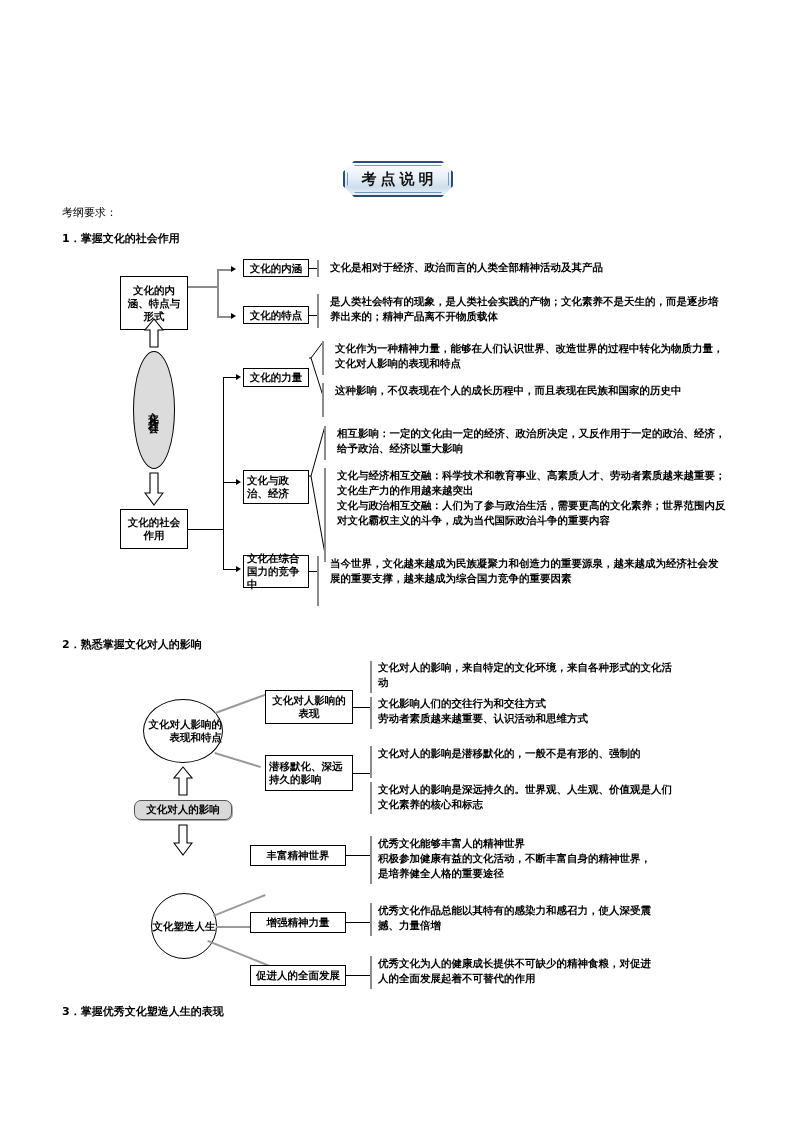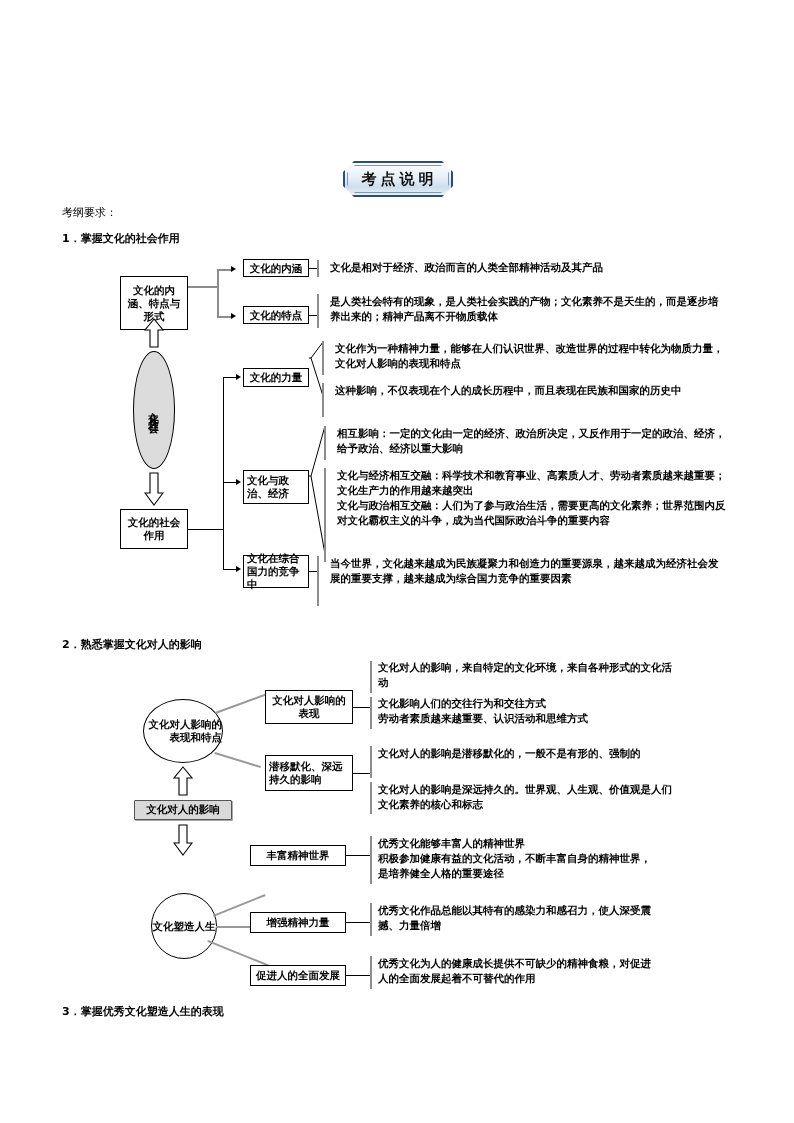--- a/index.html
+++ b/index.html
@@ -88,21 +88,21 @@
     font-family:"DejaVu Serif","Liberation Serif",serif;
     font-size:10.5px;line-height:13px;font-weight:700;color:#000;
   }
   .dellipse.filled{background:#dcdcdc;}
   .vtext{
     writing-mode:vertical-rl;text-orientation:upright;
     letter-spacing:3px;line-height:14px;
   }
   .rrect{
     position:absolute;box-sizing:border-box;
-    border:1px solid #555;border-radius:1px;background:#d9d9d9;
+    border:1px solid #555;border-radius:7px;background:#d9d9d9;
     display:flex;align-items:center;justify-content:center;
     font-family:"DejaVu Serif","Liberation Serif",serif;
     font-size:10.5px;font-weight:700;color:#000;
     box-shadow:1px 1px 0 #aaa;
   }
   .desc{
     position:absolute;
     font-family:"DejaVu Serif","Liberation Serif",serif;
     font-size:10.5px;line-height:15px;color:#000;font-weight:700;
   }

